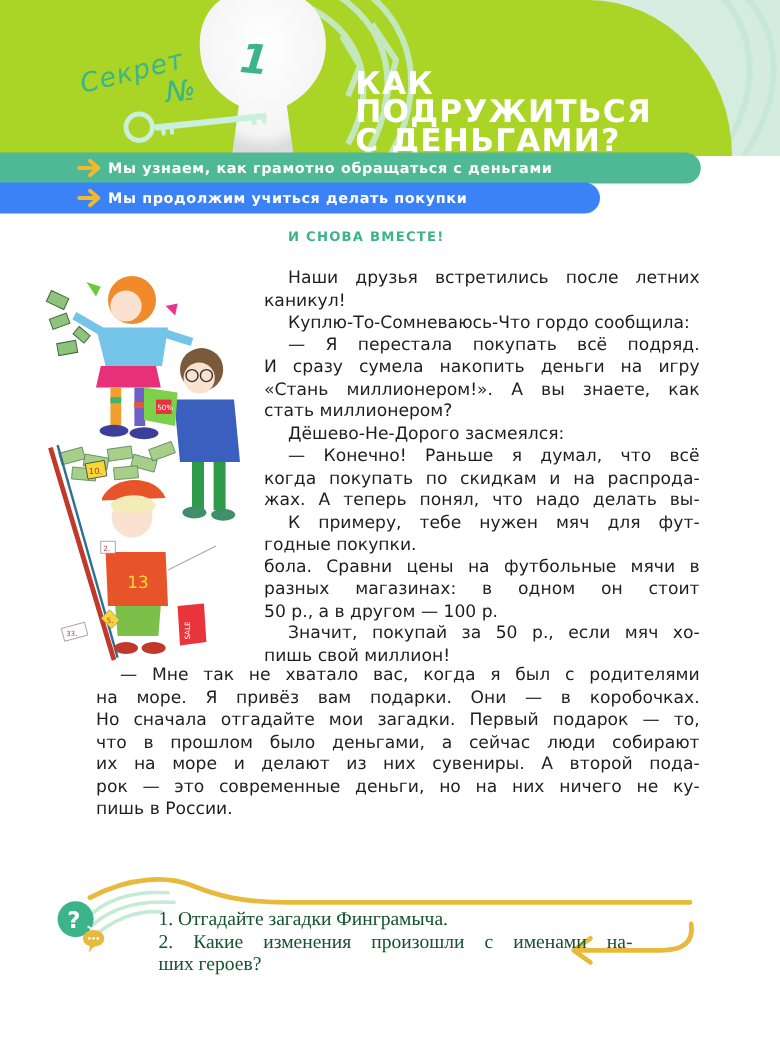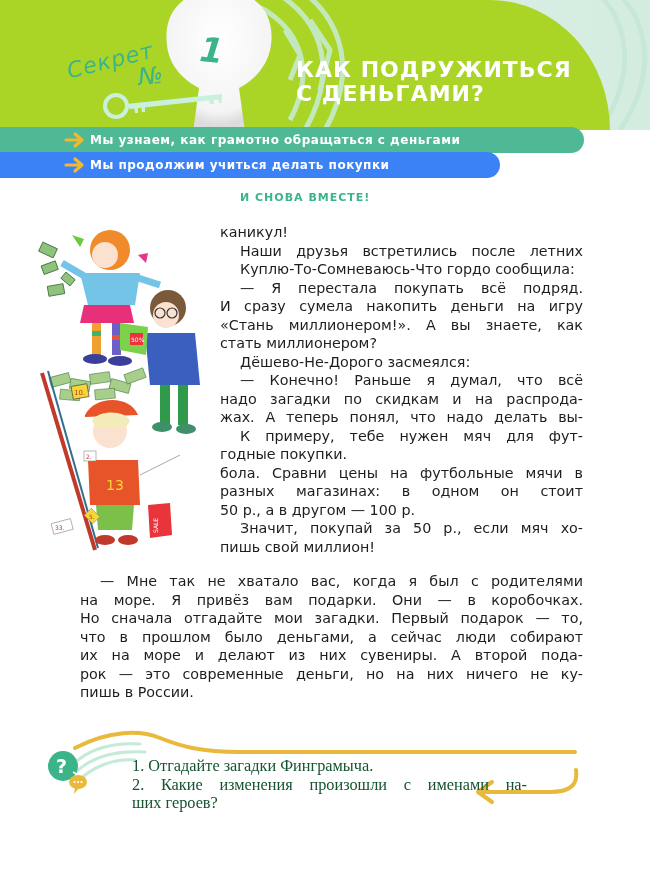--- a/index.html
+++ b/index.html
@@ -38,21 +38,21 @@
   .secret-number {
     position: absolute; left: 200px; top: 30px;
     font-size: 34px; font-weight: bold; color: #3cb48a; transform: rotate(6deg); font-style: italic;
   }
   .key {
     position: absolute; left: 100px; top: 80px; width: 125px; height: 40px;
   }
   .chapter-title {
     position: absolute; left: 296px; top: 58px; width: 300px;
     font-family: "DejaVu Sans", sans-serif; font-weight: bold;
-    font-size: 22px; line-height: 24px; color: #ffffff; letter-spacing: 1px;
+    font-size: 26px; line-height: 24px; color: #ffffff; letter-spacing: 1px;
   }
 
   
   .goal-bar {
     position: absolute; left: 0; height: 26px; border-radius: 0 14px 14px 0;
     display: flex; align-items: center; padding-left: 64px;
     font-family: "DejaVu Sans", sans-serif; font-size: 12px; font-weight: bold; color: #ffffff;
     letter-spacing: 0.5px;
   }
   .goal-bar.g1 { top: 127px; width: 584px; background: #4fb894; }
@@ -74,21 +74,21 @@
     position: absolute;
     font-family: "DejaVu Sans", sans-serif; font-size: 14.3px; line-height: 18.5px; color: #1e1e1e;
   }
   .text-block .line {
     display: block; white-space: nowrap; text-align: justify; text-align-last: justify;
     height: 18.5px;
   }
   .text-block .line.last { text-align-last: left; }
   .text-block .indent { padding-left: 20px; }
   .text-right { left: 220px; top: 223px; width: 363px; }
-  .text-full { left: 80px; top: 572px; width: 503px; }
+  .text-full { left: 80px; top: 554px; width: 503px; }
 
   
   .illustration { position: absolute; left: 0; top: 205px; width: 220px; height: 355px; }
 
   
   .q-decor { position: absolute; left: 30px; top: 720px; width: 560px; height: 100px; }
   .q-icon { position: absolute; left: 45px; top: 748px; width: 50px; height: 50px; }
   .questions {
     position: absolute; left: 132px; top: 757px; width: 395px;
     font-family: "Liberation Serif", "DejaVu Serif", serif; font-size: 16.3px; line-height: 18.5px; color: #14532d;
@@ -232,30 +232,30 @@
   <text x="89" y="314" font-size="6" fill="#c0392b" font-family="DejaVu Sans, sans-serif">5.</text>
   <rect x="52" y="316" width="20" height="11" fill="#fff" stroke="#888" stroke-width="0.6" transform="rotate(-15 62 321)"></rect>
   <text x="55" y="325" font-size="6" fill="#c0392b" font-family="DejaVu Sans, sans-serif">33.</text>
 
   <path d="M148 300 L 170 298 L 172 330 L 150 333 Z" fill="#e8343a"></path>
   <text x="158" y="328" font-size="6" fill="#fff" font-family="DejaVu Sans, sans-serif" transform="rotate(-90 158 328)">SALE</text>
   <path d="M140 270 L 180 250" stroke="#aaa" stroke-width="1"></path>
 </svg>
 
 <div class="text-block text-right">
+  <span class="line indent">Наши друзья встретились после летних</span>
   <span class="line last">каникул!</span>
-  <span class="line indent">Наши друзья встретились после летних</span>
   <span class="line indent last">Куплю-То-Сомневаюсь-Что гордо сообщила:</span>
   <span class="line indent">— Я перестала покупать всё подряд.</span>
   <span class="line">И сразу сумела накопить деньги на игру</span>
   <span class="line">«Стань миллионером!». А вы знаете, как</span>
   <span class="line last">стать миллионером?</span>
   <span class="line indent last">Дёшево-Не-Дорого засмеялся:</span>
   <span class="line indent">— Конечно! Раньше я думал, что всё</span>
-  <span class="line">надо загадки по скидкам и на распрода-</span>
+  <span class="line">когда покупать по скидкам и на распрода-</span>
   <span class="line">жах. А теперь понял, что надо делать вы-</span>
   <span class="line indent">К примеру, тебе нужен мяч для фут-</span>
   <span class="line last">годные покупки.</span>
   <span class="line">бола. Сравни цены на футбольные мячи в</span>
   <span class="line">разных магазинах: в одном он стоит</span>
   <span class="line last">50 р., а в другом — 100 р.</span>
   <span class="line indent">Значит, покупай за 50 р., если мяч хо-</span>
   <span class="line last">пишь свой миллион!</span>
 </div>
 

